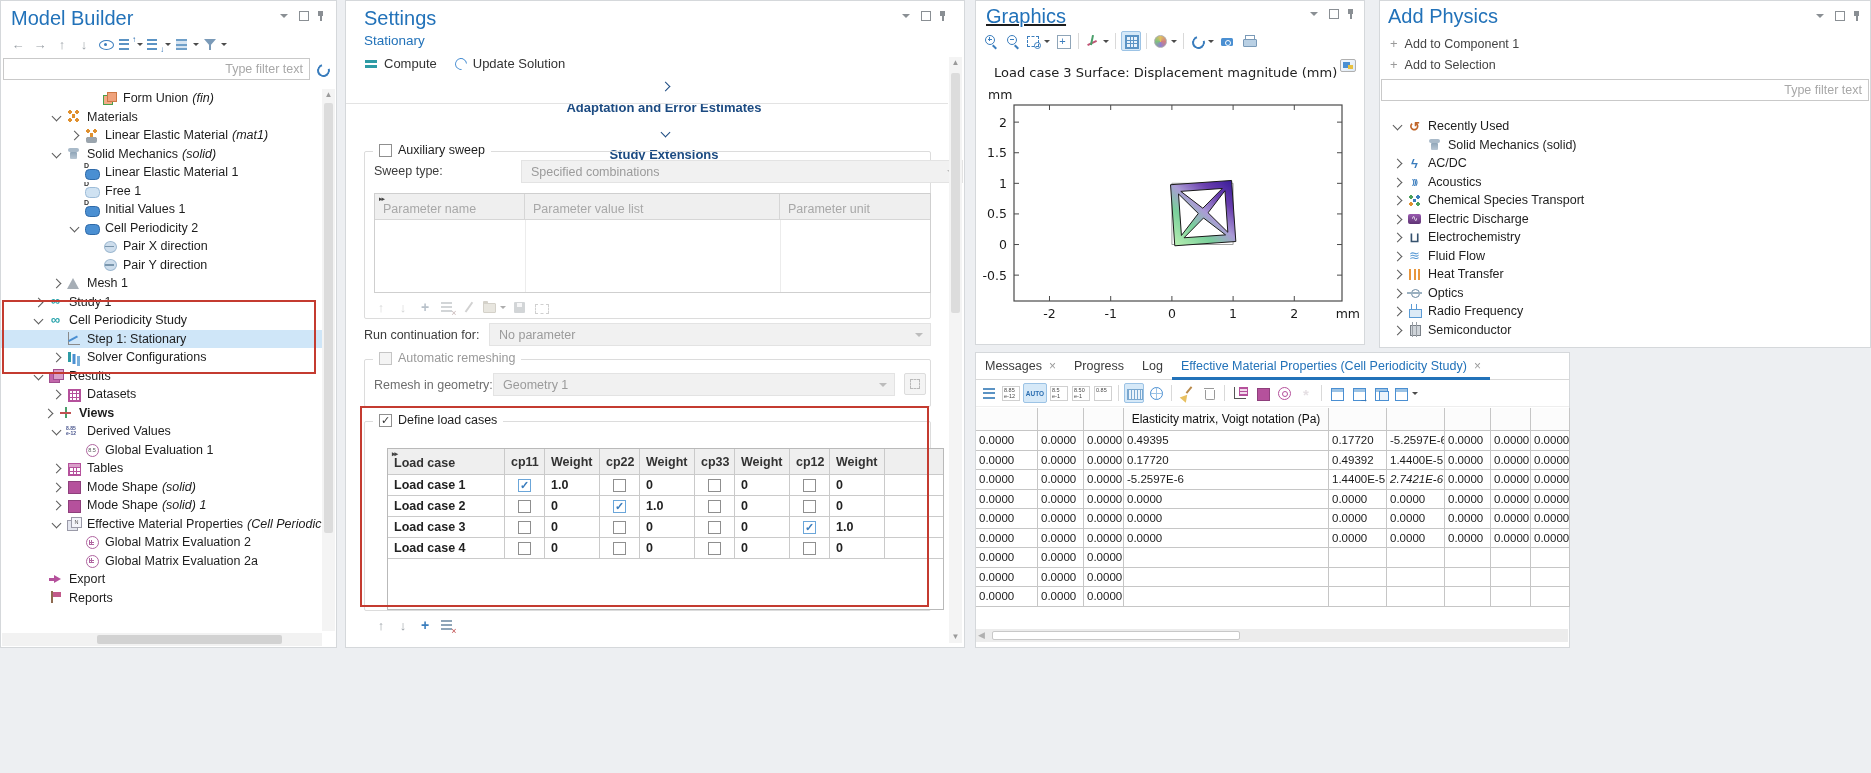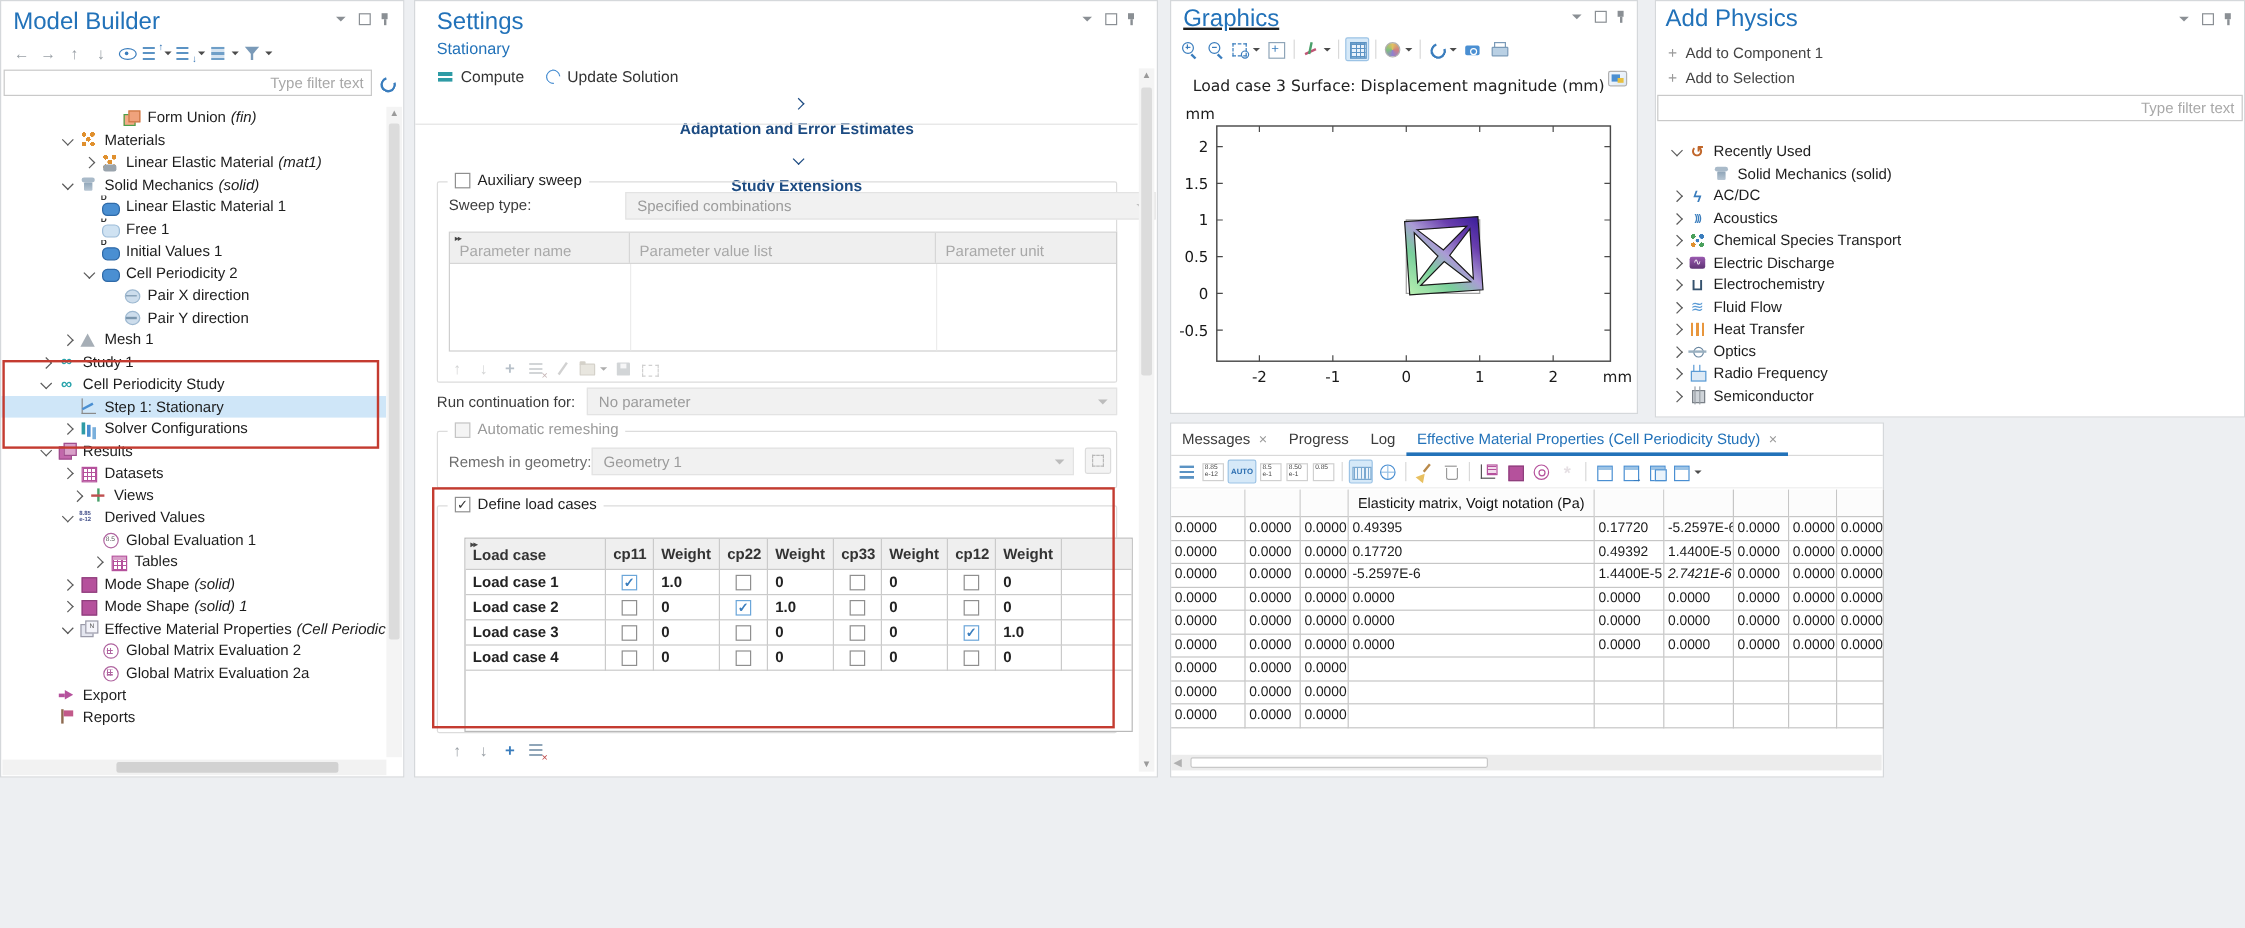--- a/index.html
+++ b/index.html
@@ -428,36 +428,36 @@
         <div class="trow" style="padding-left: 30px;">
           <span class="chev d"></span>
           <span class="ticon icon-results"></span>
           <span class="tlabel">Results</span>
         </div>
         <div class="trow" style="padding-left: 48px;">
           <span class="chev r"></span>
           <span class="ticon icon-datasets"></span>
           <span class="tlabel">Datasets</span>
         </div>
-        <div class="trow" style="padding-left: 56px;">
+        <div class="trow" style="padding-left: 40px; font-weight: bold;">
           <span class="chev r"></span>
           <span class="ticon icon-views"></span>
           <span class="tlabel">Views</span>
         </div>
         <div class="trow" style="padding-left: 48px;">
           <span class="chev d"></span>
           <span class="ticon icon-derived-values"></span>
           <span class="tlabel">Derived Values</span>
         </div>
         <div class="trow" style="padding-left: 66px;">
           <span class="chev"></span>
           <span class="ticon icon-global-evaluation"></span>
           <span class="tlabel">Global Evaluation 1</span>
         </div>
-        <div class="trow" style="padding-left: 48px; margin-left: 25px;">
+        <div class="trow" style="padding-left: 48px;">
           <span class="chev r"></span>
           <span class="ticon icon-tables"></span>
           <span class="tlabel">Tables</span>
         </div>
         <div class="trow" style="padding-left: 48px;">
           <span class="chev r"></span>
           <span class="ticon icon-mode-shape"></span>
           <span class="tlabel">Mode Shape</span>
           <span class="tsuffix">(solid)</span>
         </div>

